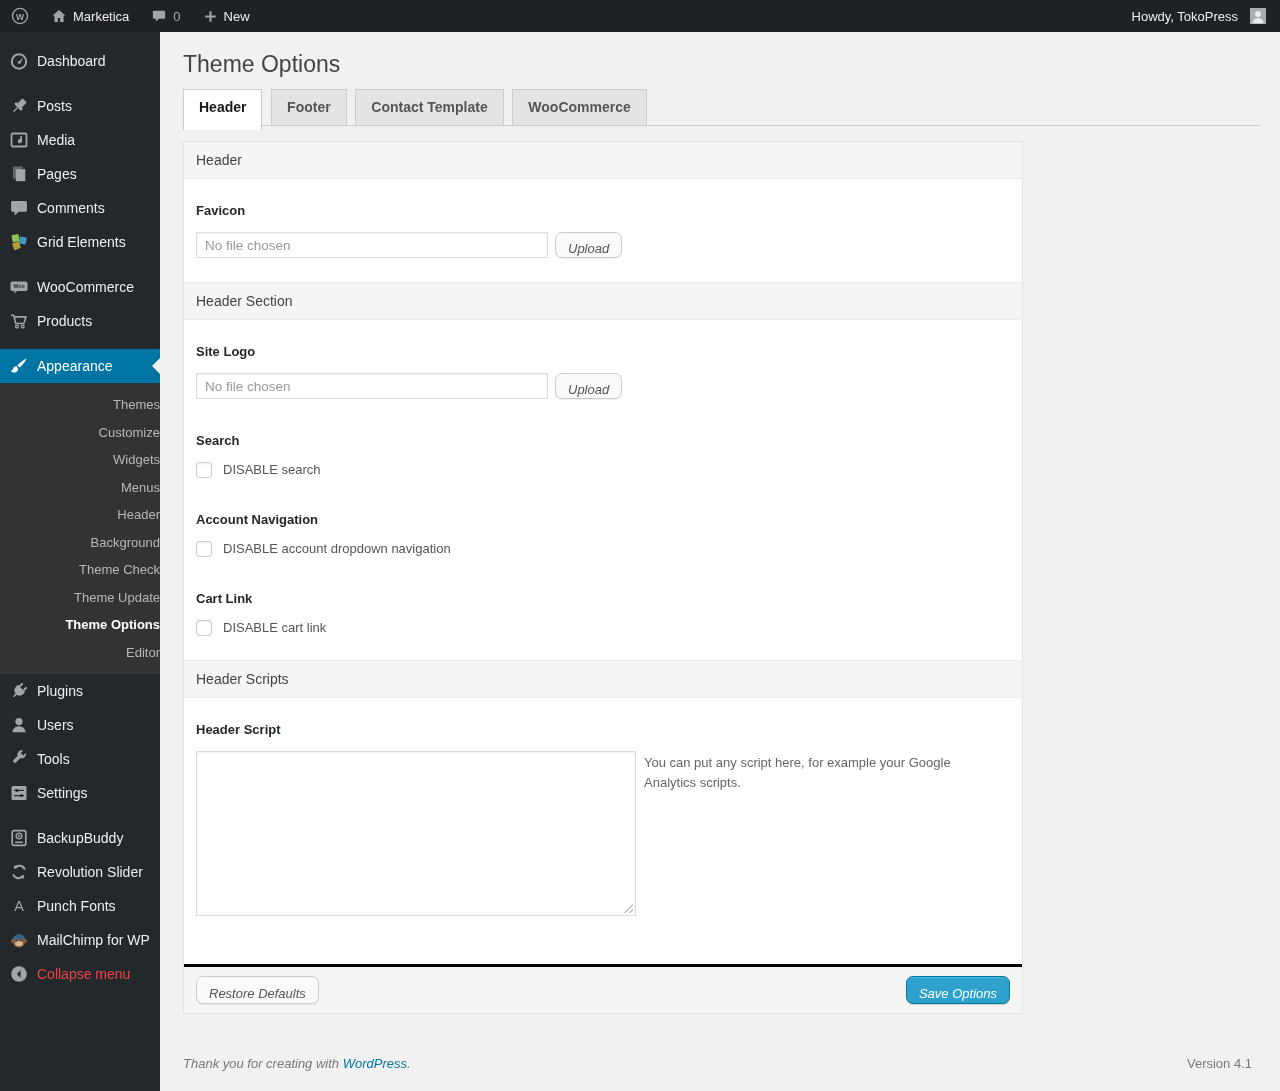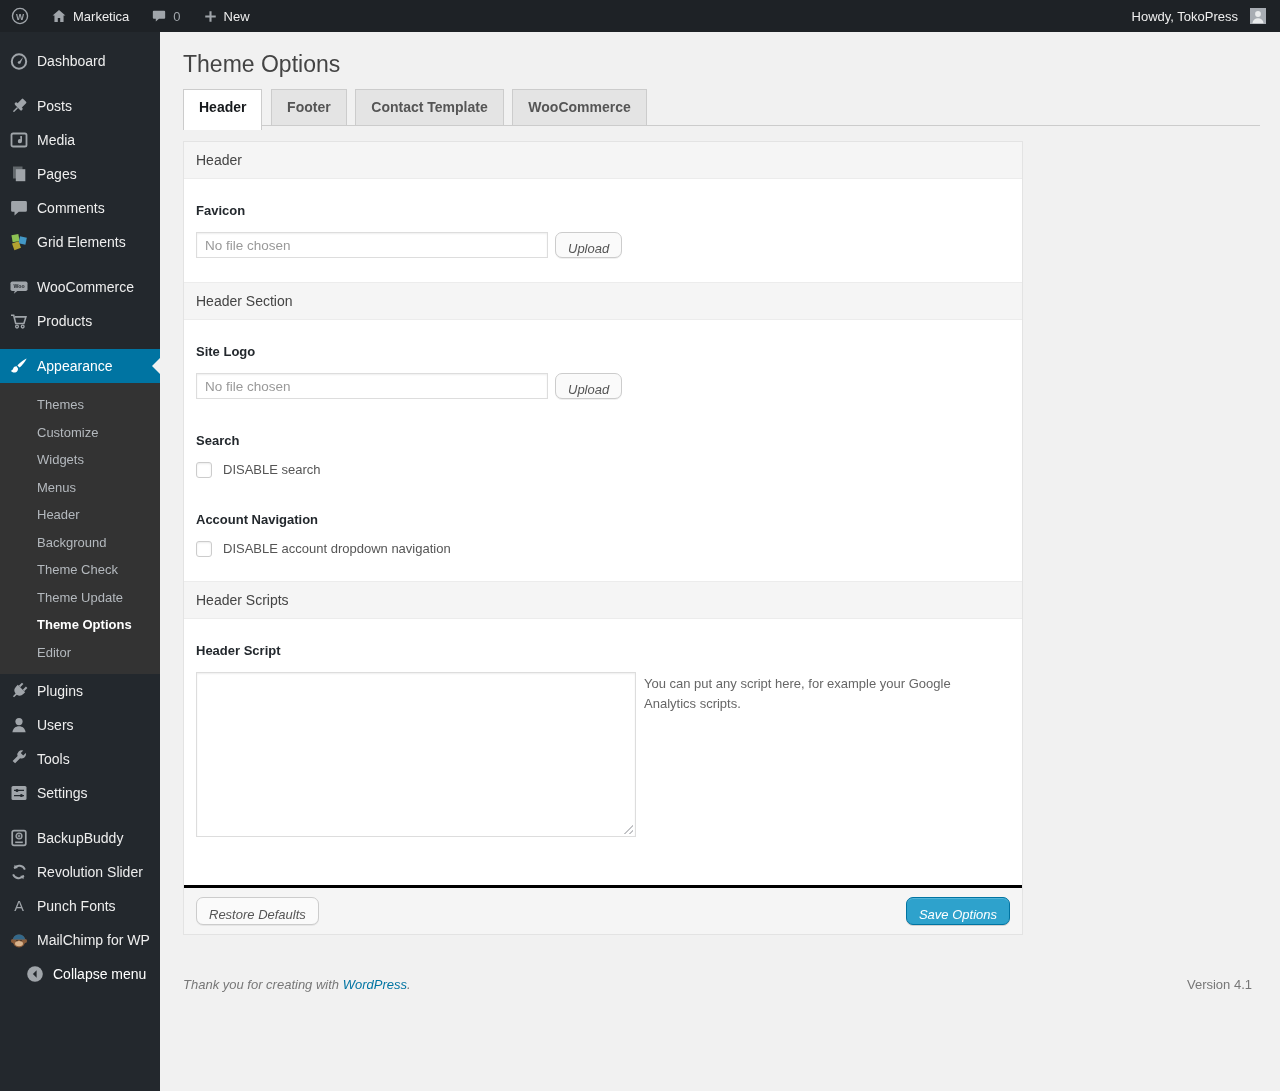--- a/index.html
+++ b/index.html
@@ -33,23 +33,23 @@
     font-size: 14px; color: #eee; cursor: pointer; text-decoration: none; position: relative;
   }
   .mi-wrap { width: 37px; display: flex; justify-content: center; align-items: center; color: #a0a5aa; flex: none; }
   .mi { width: 20px; height: 20px; display: block; }
   .menu-item.active { background: #0074a2; color: #fff; }
   .menu-item.active .mi-wrap { color: #fff; }
   .menu-item.active::after {
     content: ""; position: absolute; right: 0; top: 50%; margin-top: -8px;
     border: 8px solid transparent; border-right-color: #f1f1f1;
   }
-  .menu-item.muted { color: #ffffff; padding-left: 16px; }
+  .menu-item.muted { color: #ef4444; }
   .menu-gap { height: 11px; }
-  .submenu { background: #333; padding: 8px 0; }
+  .submenu { background: #333; padding: 8px 0; text-align: right; }
   .submenu-item {
     display: block; padding: 6px 0 6px 37px; font-size: 13px; line-height: 15.5px;
     color: #b4b9be; text-decoration: none; cursor: pointer;
   }
   .submenu-item.current { color: #fff; font-weight: bold; }
   
   .content { flex: 1; padding: 0 20px 0 23px; }
   .page-title { font-size: 23px; font-weight: 400; color: #444; padding-top: 18px; line-height: 29px; }
   .tabs { margin-top: 10px; position: relative; height: 41px; }
   .tabs-baseline { position: absolute; left: 0; right: 0; top: 36px; border-top: 1px solid #ccc; }
@@ -431,20 +431,27 @@
           </div>
 
           <div class="field-group">
             <div class="field-label">Account Navigation</div>
             <div class="check-row">
               <span class="checkbox"></span>
               <span class="check-label">DISABLE account dropdown navigation</span>
             </div>
           </div>
 
+          <div class="field-group">
+            <div class="field-label">Cart Link</div>
+            <div class="check-row">
+              <span class="checkbox"></span>
+              <span class="check-label">DISABLE cart link</span>
+            </div>
+          </div>
         </div>
 
         <div class="section-bar">Header Scripts</div>
         <div class="panel-body">
           <div class="field-group">
             <div class="field-label">Header Script</div>
             <div class="script-row">
               <span class="textarea-wrap">
                 <textarea class="script-textarea" style=""></textarea>
               </span>

